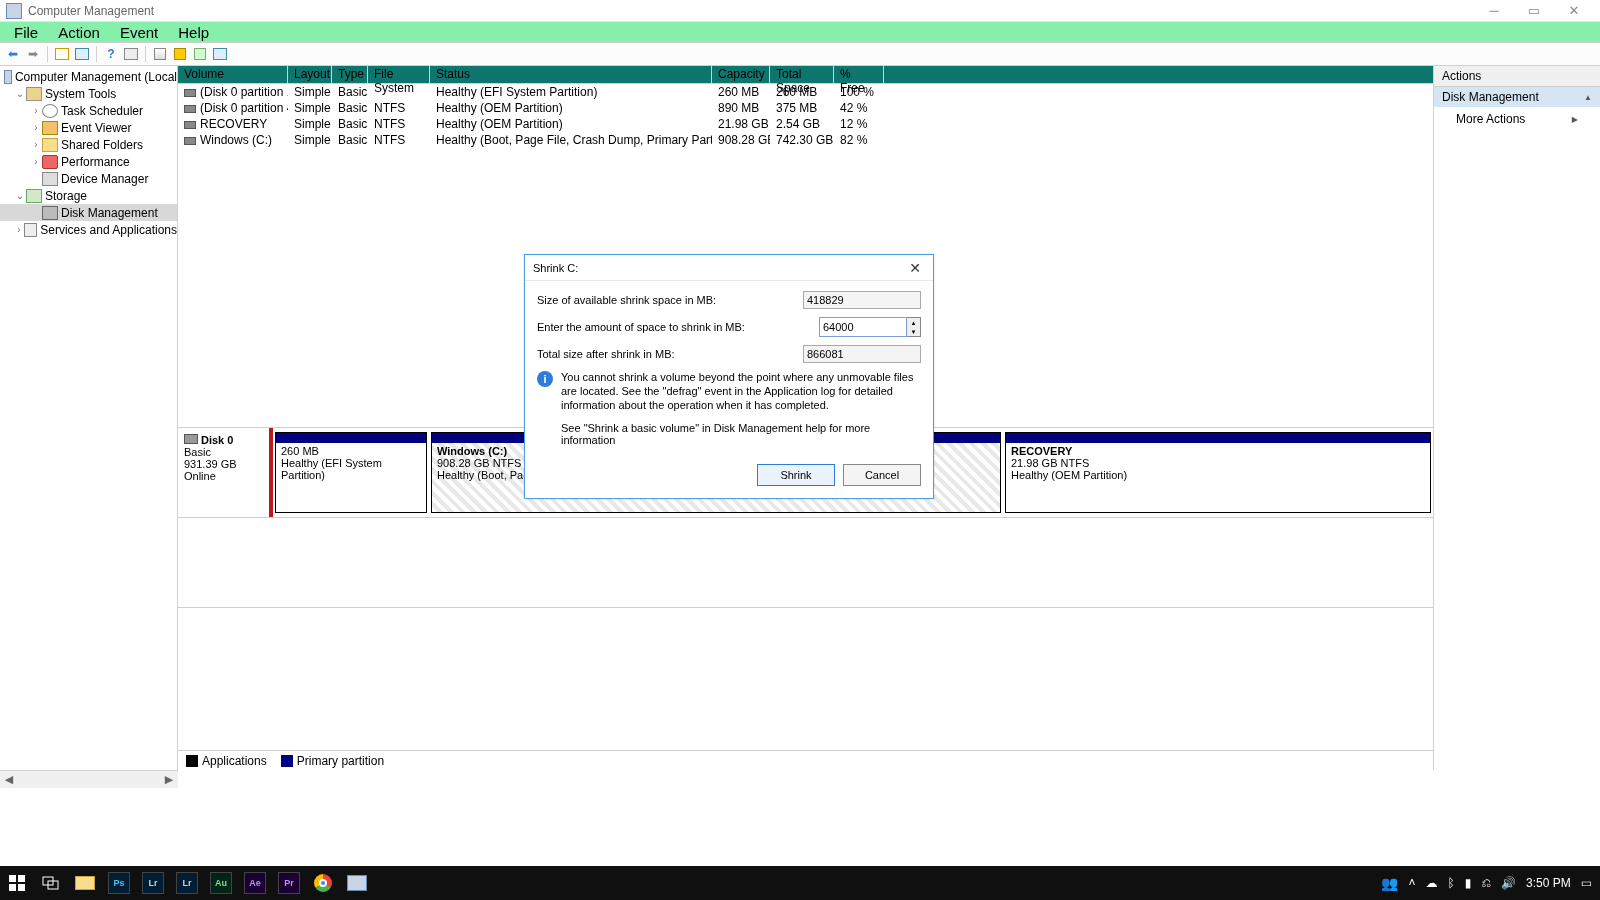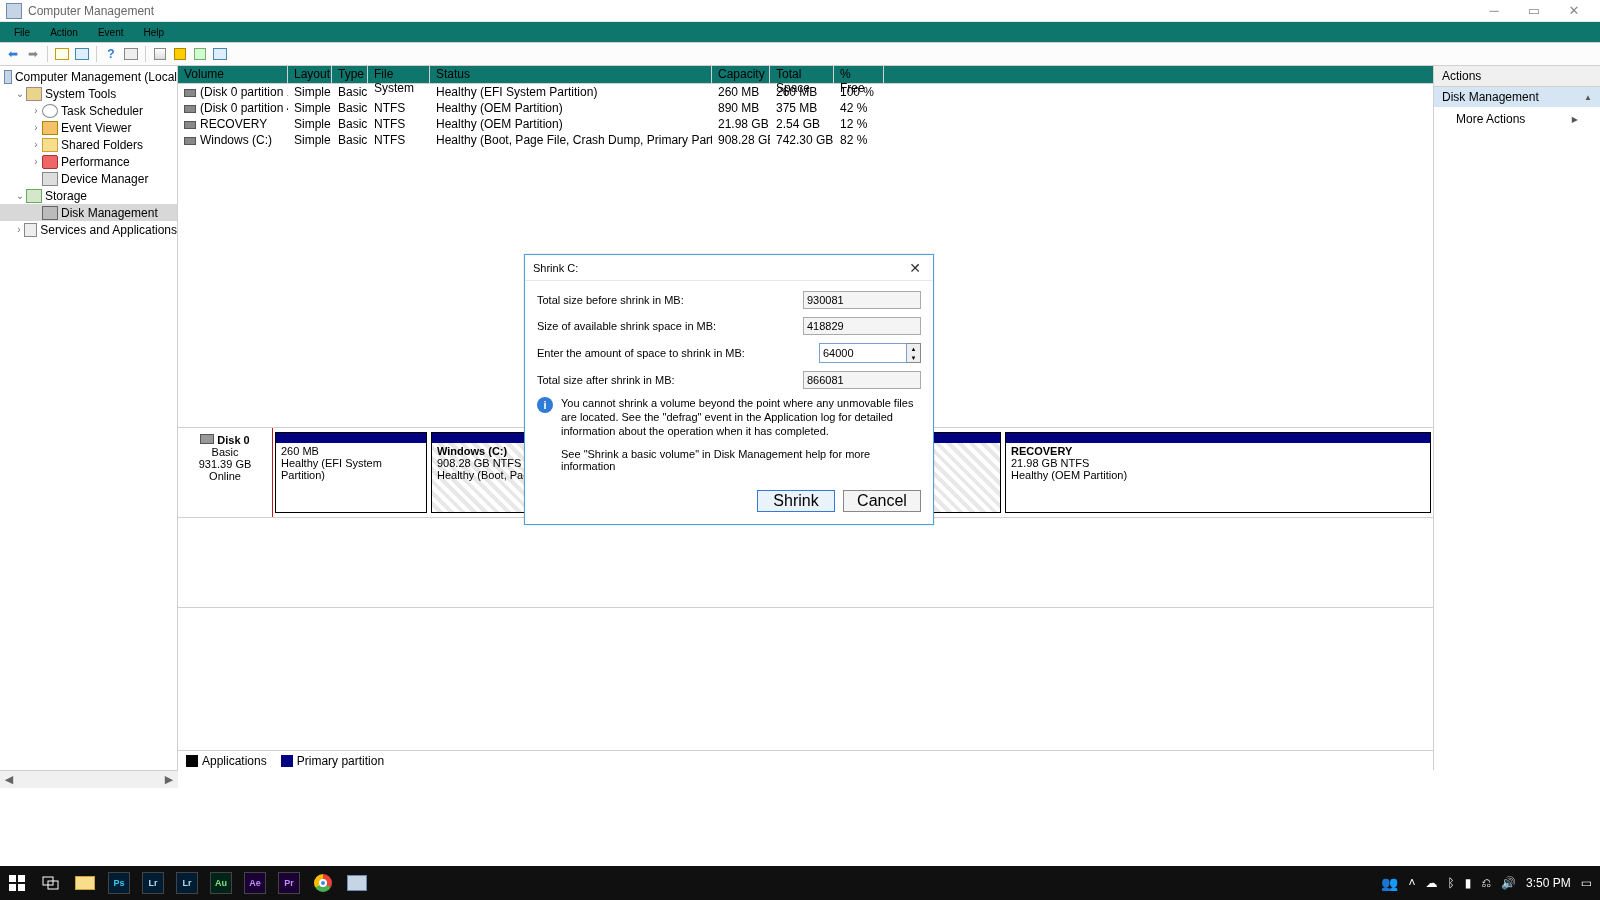--- a/index.html
+++ b/index.html
@@ -7,21 +7,21 @@
   body { font-size: 12px; color: #000; }
 
   
   .titlebar { height: 22px; display: flex; align-items: center; padding: 0 6px; background: #fff; border-bottom: 1px solid #e5e5e5; }
   .titlebar .appicon { width: 16px; height: 16px; background: #c7d4e6; border: 1px solid #6b8bb2; margin-right: 6px; }
   .titlebar .title { color: #666; font-size: 12px; }
   .titlebar .winctrls { margin-left: auto; display: flex; }
   .titlebar .winctrls div { width: 40px; height: 22px; display: flex; align-items: center; justify-content: center; color: #888; font-size: 13px; }
 
   
-  .menubar { height: 20px; display: flex; align-items: center; padding: 0 4px; background: #0f766e; font-size: 10px; }
+  .menubar { height: 20px; display: flex; align-items: center; padding: 0 4px; background: #86efac; font-size: 15px; }
   .menubar span { padding: 2px 10px; }
 
   
   .toolbar { height: 24px; display: flex; align-items: center; padding: 0 4px; gap: 2px; border-top: 1px solid #d0d0d0; border-bottom: 1px solid #d0d0d0; background: #fcfcfc; }
   .toolbar .tbtn { width: 18px; height: 18px; display: flex; align-items: center; justify-content: center; }
   .toolbar .sep { width: 1px; height: 16px; background: #d0d0d0; margin: 0 3px; }
 
   
   .main { display: flex; height: 704px; }
   .tree { width: 178px; border-right: 1px solid #d0d0d0; padding: 2px 0; background: #fff; overflow: hidden; font-size: 12px; }
@@ -44,21 +44,21 @@
   .c-typ { width: 36px; }
   .c-fs  { width: 62px; }
   .c-sta { width: 282px; }
   .c-cap { width: 58px; text-align: left; }
   .c-fre { width: 64px; text-align: left; }
   .c-pct { width: 50px; text-align: left; }
   .volspacer { flex: 1; }
 
   .graphical { border-top: 1px solid #d0d0d0; }
   .diskrow { display: flex; border-bottom: 1px solid #d0d0d0; height: 90px; }
-  .diskinfo { width: 95px; border-right: 1px solid #b91c1c; padding: 6px 6px; font-size: 11px; background: #fff; text-align: center; }
+  .diskinfo { width: 95px; border-right: 4px solid #b91c1c; padding: 6px 6px; font-size: 11px; background: #fff; }
   .diskinfo .diskname { font-weight: bold; }
   .diskinfo .hdicon { width: 14px; height: 10px; background: #999; display: inline-block; margin-right: 3px; border: 1px solid #555; }
   .partitions { flex: 1; display: flex; padding: 0; }
   .part { border: 1px solid #000; margin: 4px 2px; display: flex; flex-direction: column; }
   .part .pbar { height: 10px; background: #000080; }
   .part .pbody { padding: 2px 5px; font-size: 11px; flex: 1; }
   .part .pbody .pname { font-weight: bold; }
   .part.hatched .pbody { background: repeating-linear-gradient(45deg, #fff, #fff 4px, #e8e8e8 4px, #e8e8e8 8px); }
 
   .legend { height: 20px; display: flex; align-items: center; gap: 14px; padding: 0 8px; border-top: 1px solid #d0d0d0; font-size: 12px; }
@@ -85,21 +85,21 @@
   .dialog .drow label { flex: 1; }
   .dialog .drow .dval { width: 118px; height: 18px; border: 1px solid #aaa; background: #f4f4f4; padding: 0 3px; font-size: 11px; display: flex; align-items: center; }
   .dialog .drow .dinput { width: 88px; height: 20px; border: 1px solid #7a9fd4; background: #fff; padding: 0 3px; font-size: 11px; }
   .dialog .spin { width: 14px; height: 20px; border: 1px solid #888; border-left: none; display: flex; flex-direction: column; }
   .dialog .spin div { flex: 1; font-size: 6px; display: flex; align-items: center; justify-content: center; background: #efefef; }
   .dialog .info { display: flex; gap: 8px; margin: 6px 0 10px; }
   .dialog .info .iicon { width: 16px; height: 16px; border-radius: 50%; background: #2e7cd6; color: #fff; font-weight: bold; font-size: 11px; display: flex; align-items: center; justify-content: center; flex-shrink: 0; }
   .dialog .info p { font-size: 11px; line-height: 1.25; }
   .dialog .helptext { font-size: 11px; margin: 6px 0 12px 24px; }
   .dialog .dbtns { display: flex; justify-content: flex-end; gap: 8px; padding: 0 12px 12px; }
-  .dialog .dbtns button { width: 78px; height: 22px; font-size: 16px; border: 1px solid #888; background: #f4f4f4; }
+  .dialog .dbtns button { width: 78px; height: 22px; font-size: 11px; border: 1px solid #888; background: #f4f4f4; }
   .dialog .dbtns button.primary { border: 1px solid #2e7cd6; background: #eaf3fb; }
 
   
   .taskbar { position: absolute; bottom: 0; left: 0; width: 1600px; height: 34px; background: #101010; display: flex; align-items: center; color: #fff; font-size: 12px; }
   .taskbar .tb-left { display: flex; align-items: center; gap: 0; }
   .taskbar .tb-left .tbbtn { width: 34px; height: 34px; display: flex; align-items: center; justify-content: center; }
   .taskbar .tb-right { margin-left: auto; display: flex; align-items: center; gap: 10px; padding-right: 8px; }
   .taskbar .appbox { width: 22px; height: 22px; border: 1px solid #444; display: flex; align-items: center; justify-content: center; font-size: 9px; font-weight: bold; }
   .appbox.ps { background: #001d34; color: #3cc7f0; }
   .appbox.lr { background: #001d34; color: #b8d8e6; }
@@ -340,24 +340,20 @@
   <div class="arrow">▶</div>
 </div>
 
 <div class="dialog">
   <div class="dtitle">
     <span>Shrink C:</span>
     <span class="dclose">✕</span>
   </div>
   <div class="dbody">
     <div class="drow">
-      <label>Total size before shrink in MB:</label>
-      <div class="dval">930081</div>
-    </div>
-    <div class="drow">
       <label>Size of available shrink space in MB:</label>
       <div class="dval">418829</div>
     </div>
     <div class="drow">
       <label>Enter the amount of space to shrink in MB:</label>
       <input class="dinput" value="64000" style="">
       <div class="spin">
         <div>▲</div>
         <div>▼</div>
       </div>

